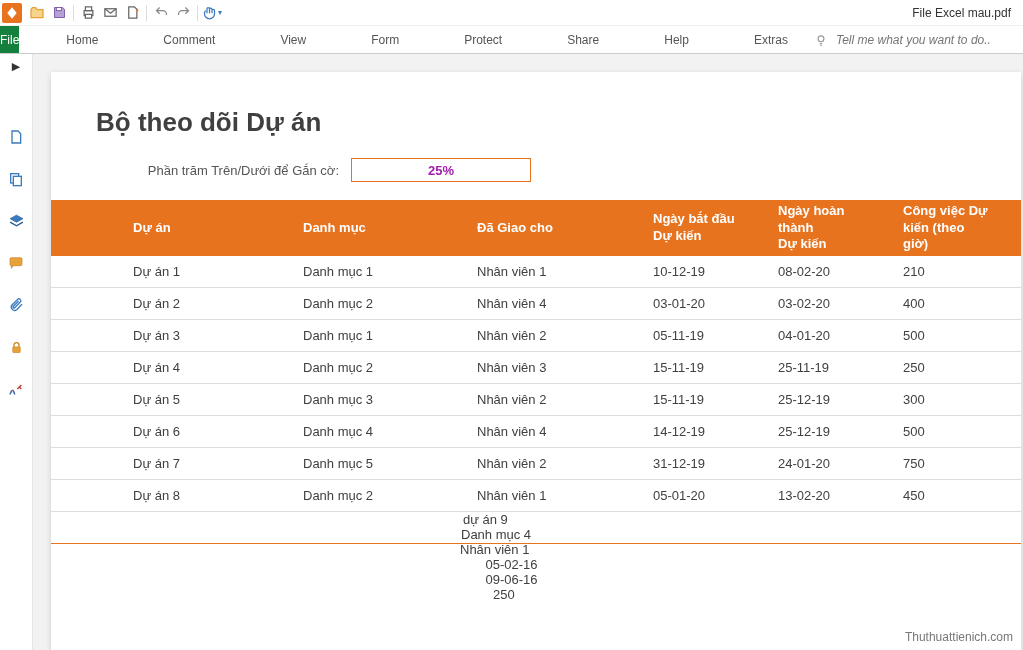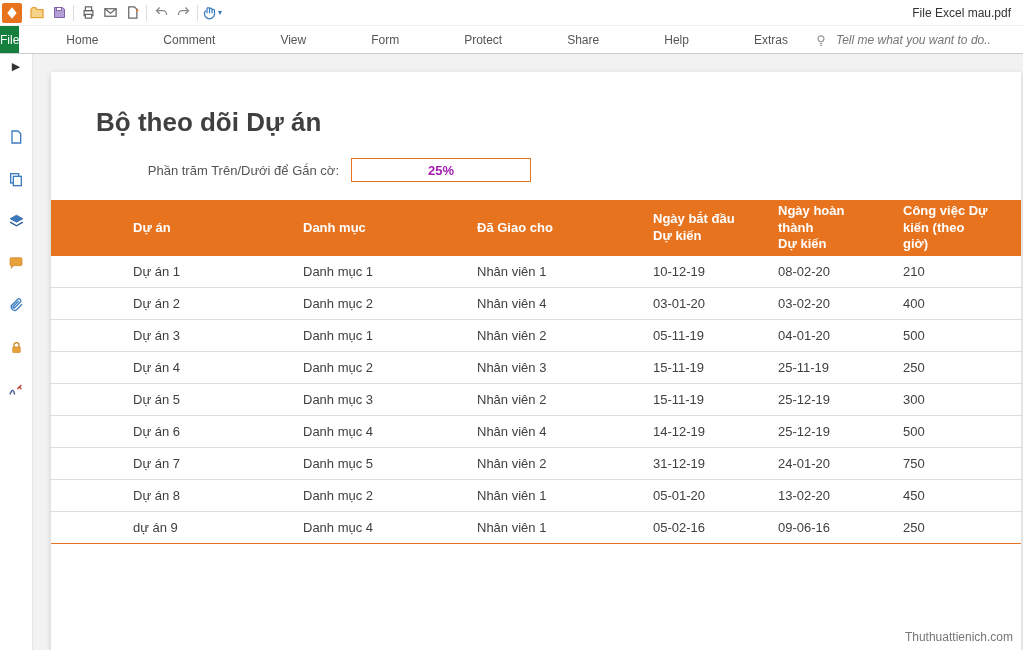--- a/index.html
+++ b/index.html
@@ -43,21 +43,21 @@
 .th, .td { padding: 0 12px; }
 .c0 { width: 70px; }
 .c1 { width: 170px; }
 .c2 { width: 174px; }
 .c3 { width: 176px; }
 .c4 { width: 125px; }
 .c5 { width: 125px; }
 .c6 { width: 110px; }
 .th .inner { line-height: 1.3; }
 .trow { display: flex; font-size: 13px; color: #404040; height: 32px; align-items: center; border-bottom: 1px solid #ddd; }
-.trow:last-child { border-bottom: 1px solid #e8731f; }
+.trow:last-child { border-bottom: 1px solid #e8731f; flex-direction: column; }
 
 .watermark { position: absolute; bottom: 6px; right: 10px; font-size: 12px; color: #777; font-family: Arial, sans-serif; }
 </style>
 </head>
 <body>
 
 <div class="qat">
   <div class="qat-logo">
     <svg width="14" height="14" viewBox="0 0 24 24" fill="#fff">
         <path d="M12 2 L20 12 L12 22 L4 12 Z"></path>

